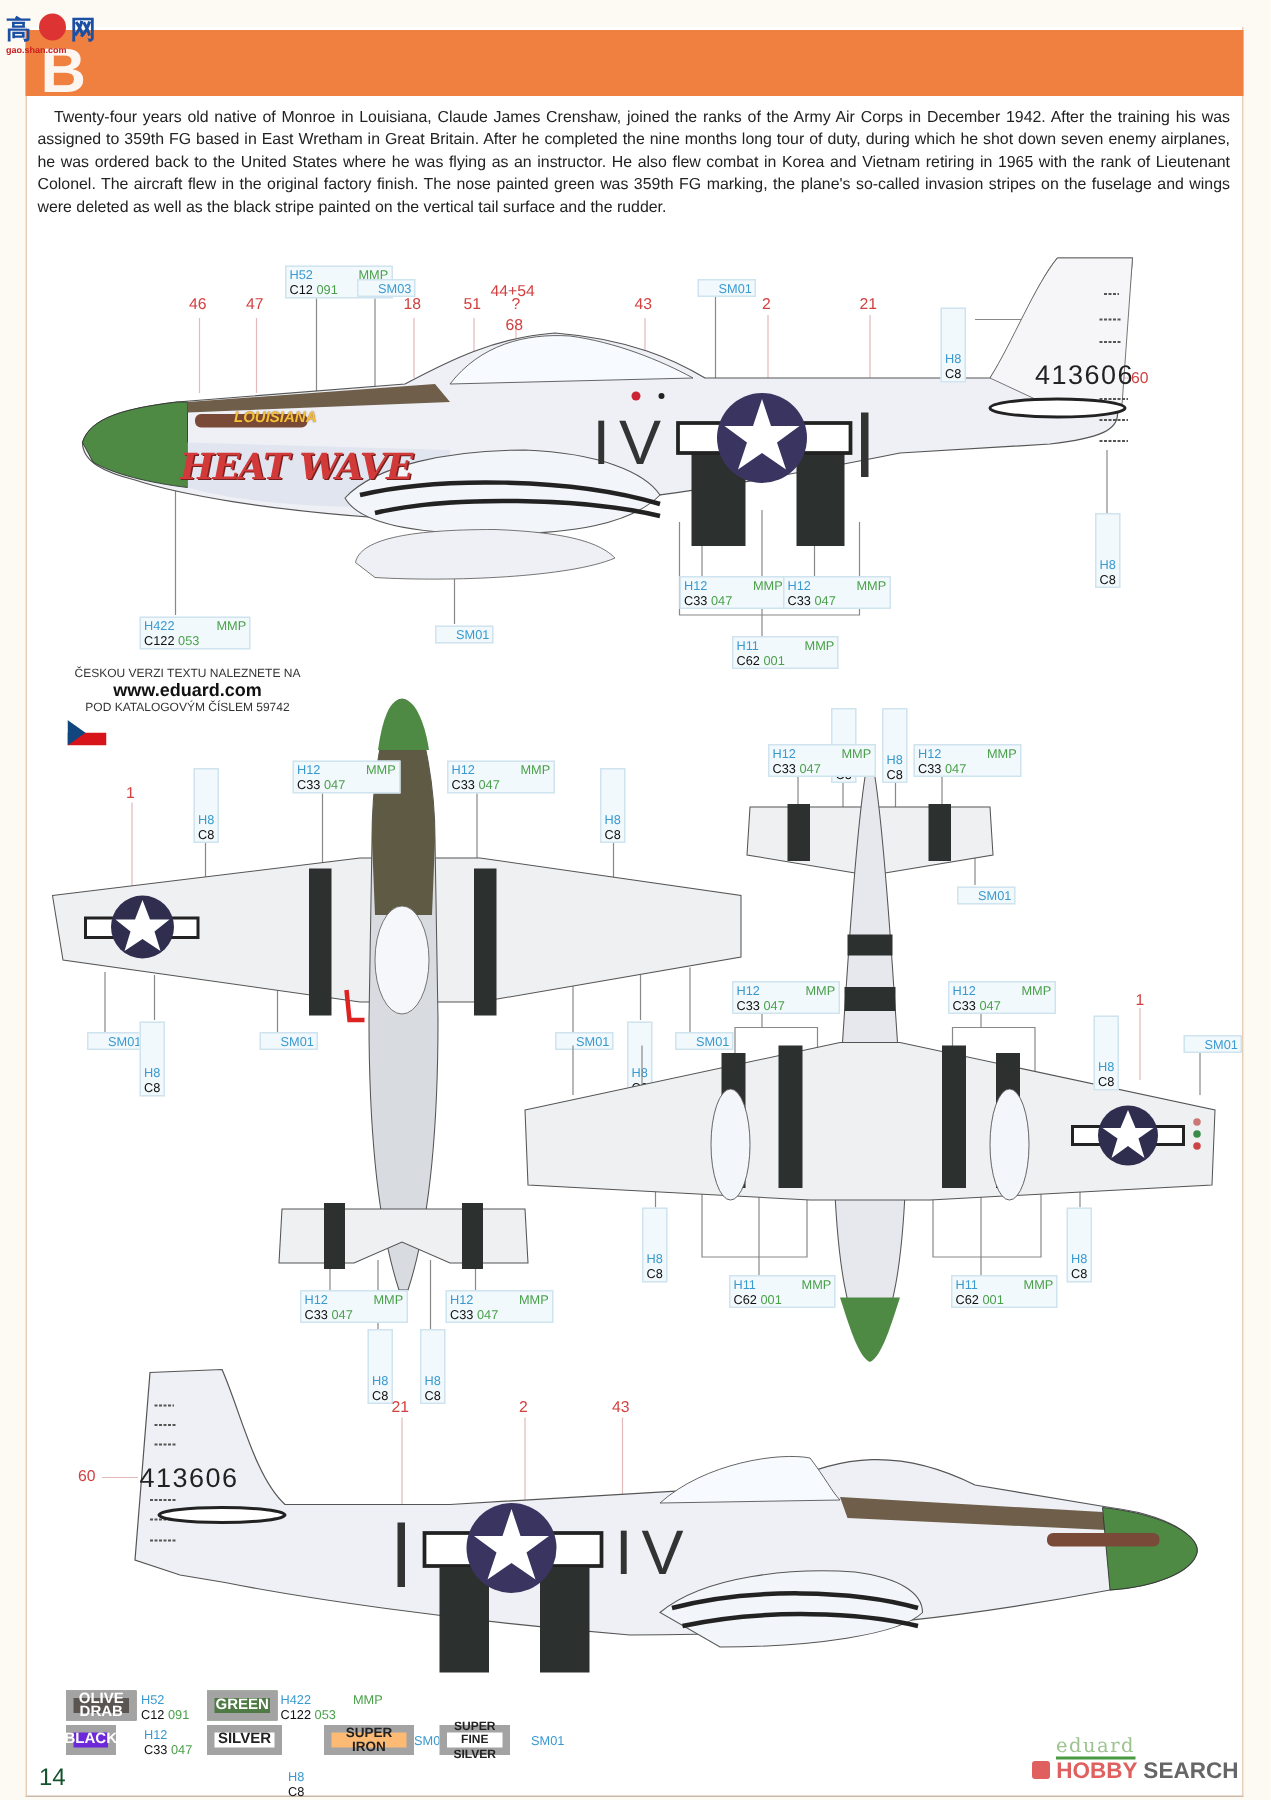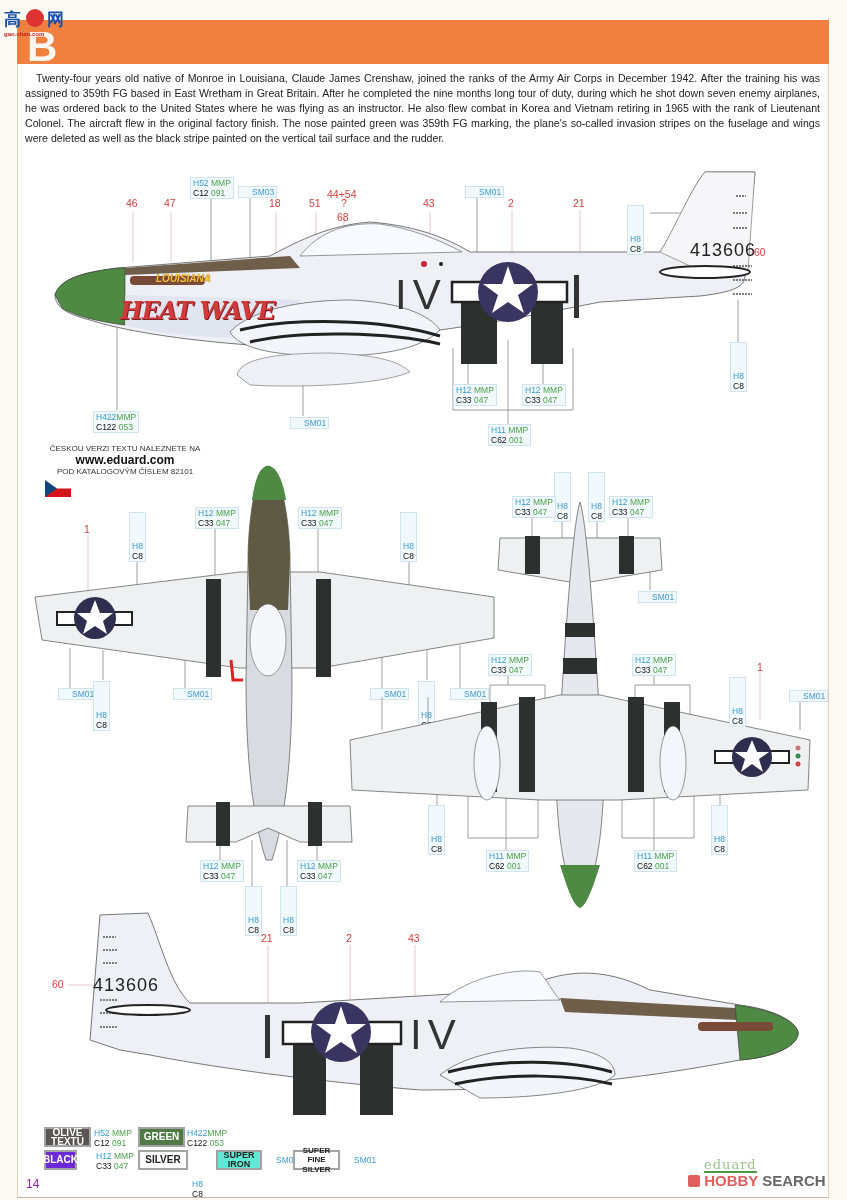--- a/index.html
+++ b/index.html
@@ -9,28 +9,28 @@
           border-left: 1px solid #e8cfb8; border-right: 1px solid #e8cfb8; border-bottom: 1px solid #c9b9a6; }
   .watermark { position: absolute; left: 4px; top: 8px; width: 70px; height: 30px; z-index: 5; }
   .wm-glyph { position: absolute; top: 0; font-size: 17px; font-weight: bold; color: #1a4fa3; font-family: "DejaVu Sans", sans-serif; }
   .wm-url { position: absolute; top: 23px; left: 0; font-size: 6px; color: #c62020; font-weight: bold; }
   .header { position: absolute; left: 17px; top: 20px; width: 812px; height: 44px; background: #f08040; }
   .header .letter { position: absolute; left: 10px; top: 7px; font-size: 42px; font-weight: bold; color: #fff; line-height: 40px; opacity: .92; }
   .header .title { position: absolute; left: 41px; top: 4px; width: 760px; color: #fff; font-weight: bold; font-size: 15.5px; line-height: 18px; }
   .desc { position: absolute; left: 25px; top: 71px; width: 795px; font-size: 10.6px; line-height: 15px; color: #222; text-align: justify; text-indent: 11px; }
   .label { position: absolute; font-size: 10.5px; line-height: 11px; color: #d34040; white-space: nowrap; }
   .ref { position: absolute; font-size: 8.5px; line-height: 10px; border: 1px solid #cfe4ee; background: #f2f9fc; padding: 0 2px; white-space: nowrap; }
-  .ref .h { color: #3a9ad0; margin-top: 28px; } .ref .m { color: #4aa04a; } .ref .c { color: #111; } .ref .n { color: #4aa04a; }
+  .ref .h { color: #3a9ad0; margin-top: 28px; } .ref .m { color: #4aa04a; margin-left: 28px; } .ref .c { color: #111; } .ref .n { color: #4aa04a; }
   .ref .row { display: block; }
   .ref.sm { color: #3a9ad0; padding-left: 13px; }
   .czech { position: absolute; left: 40px; top: 444px; width: 170px; text-align: center; font-size: 8px; color: #333; line-height: 10px; }
   .czech .url { font-size: 12px; font-weight: bold; color: #111; line-height: 13px; }
   .flag { position: absolute; left: 45px; top: 480px; width: 26px; height: 17px; overflow: hidden; }
-  .sw { position: absolute; height: 20px; font-size: 10px; font-weight: bold; text-align: center; line-height: 9.5px; display: flex; align-items: center; justify-content: center; border: 2px solid #a3a3a3; }
-  .pageno { position: absolute; left: 26px; top: 1177px; font-size: 12px; color: #a21caf; }
+  .sw { position: absolute; height: 20px; font-size: 10px; font-weight: bold; text-align: center; line-height: 9.5px; display: flex; align-items: center; justify-content: center; border: 5px solid #a3a3a3; }
+  .pageno { position: absolute; left: 26px; top: 1177px; font-size: 16px; color: #14532d; }
   .logo-eduard { position: absolute; left: 704px; top: 1158px; font-size: 13px; color: #9dc48f; letter-spacing: 1px; font-family: "DejaVu Serif", serif; border-bottom: 2px solid #4a9a44; line-height: 13px; }
   .logo-hs { position: absolute; left: 688px; top: 1172px; font-size: 15px; font-weight: bold; }
   .logo-hs .hb { color: #e06060; } .logo-hs .sr { color: #666; }
   svg { position: absolute; overflow: visible; }
 </style>
 </head>
 <body>
 
 <div class="page"></div>
 
@@ -158,21 +158,21 @@
   </div>
   <div class="ref" style="left:488px;top:424px">
     <span class="row"><span class="h">H11</span> <span class="m">MMP</span></span>
     <span class="row"><span class="c">C62</span> <span class="n">001</span></span>
   </div>
 </div>
 
 <div class="czech">
   <div>ČESKOU VERZI TEXTU NALEZNETE NA</div>
   <div class="url">www.eduard.com</div>
-  <div>POD KATALOGOVÝM ČÍSLEM 82101</div>
+  <div>POD KATALOGOVÝM ČÍSLEM 59742</div>
 </div>
 <svg class="flag" style="left:45px;top:480px" width="26" height="17">
   <rect width="26" height="8.5" fill="#fff"></rect>
     <rect y="8.5" width="26" height="8.5" fill="#d7141a"></rect>
     <polygon points="0,0 12,8.5 0,17" fill="#11457e"></polygon>
 </svg>
 
 <div>
   <svg width="847" height="1200" style="left:0;top:0">
     <g stroke="#888" stroke-width="0.8" fill="none">
@@ -394,42 +394,42 @@
   <span style="position:absolute;left:93px;top:975px;font-size:18px;color:#222;letter-spacing:1px;">413606</span>
   <span style="position:absolute;left:410px;top:1013px;font-size:42px;color:#333;letter-spacing:6px;line-height:44px;">IV</span>
   <span class="label" style="left:52px;top:979px">60</span>
   <span class="label" style="left:261px;top:933px">21</span>
   <span class="label" style="left:346px;top:933px">2</span>
   <span class="label" style="left:408px;top:933px">43</span>
 </div>
 
 <div>
   <div class="sw" style="left:44px;top:1127px;width:47px;background:#5b5551;color:#fff">
-    <span><span>OLIVE</span><br><span>TEXTU</span></span>
+    <span><span>OLIVE</span><br><span>DRAB</span></span>
   </div>
   <div class="ref" style="left:92px;top:1128px;border:none;background:none">
     <span class="row"><span class="h">H52</span> <span class="m">MMP</span></span>
     <span class="row"><span class="c">C12</span> <span class="n">091</span></span>
   </div>
   <div class="sw" style="left:138px;top:1127px;width:47px;background:#4f7a45;color:#fff">GREEN</div>
   <div class="ref" style="left:185px;top:1128px;border:none;background:none">
     <span class="row"><span class="h">H422</span><span class="m">MMP</span></span>
     <span class="row"><span class="c">C122</span> <span class="n">053</span></span>
   </div>
   <div class="sw" style="left:44px;top:1150px;width:33px;background:#6d28d9;color:#fff">BLACK</div>
   <div class="ref" style="left:94px;top:1151px;border:none;background:none">
     <span class="row"><span class="h">H12</span> <span class="m">MMP</span></span>
     <span class="row"><span class="c">C33</span> <span class="n">047</span></span>
   </div>
   <div class="sw" style="left:138px;top:1150px;width:50px;background:#fff;color:#222">SILVER</div>
   <div class="ref" style="left:190px;top:1151px;border:none;background:none;text-align:center">
     <span class="row h">H8</span>
       <span class="row c">C8</span>
   </div>
-  <div class="sw" style="left:216px;top:1150px;width:46px;background:#5eead4;color:#222;font-size:9px">
+  <div class="sw" style="left:216px;top:1150px;width:60px;background:#fdba74;color:#222;font-size:9px">
     <span><span>SUPER</span><br><span>IRON</span></span>
   </div>
   <div class="ref sm" style="left:263px;top:1155px;border:none;background:none">SM03</div>
   <div class="sw" style="left:293px;top:1150px;width:47px;background:#fff;color:#222;font-size:8px">
     <span><span>SUPER FINE</span><br><span>SILVER</span></span>
   </div>
   <div class="ref sm" style="left:341px;top:1155px;border:none;background:none">SM01</div>
 </div>
 
 <span class="pageno">14</span>

